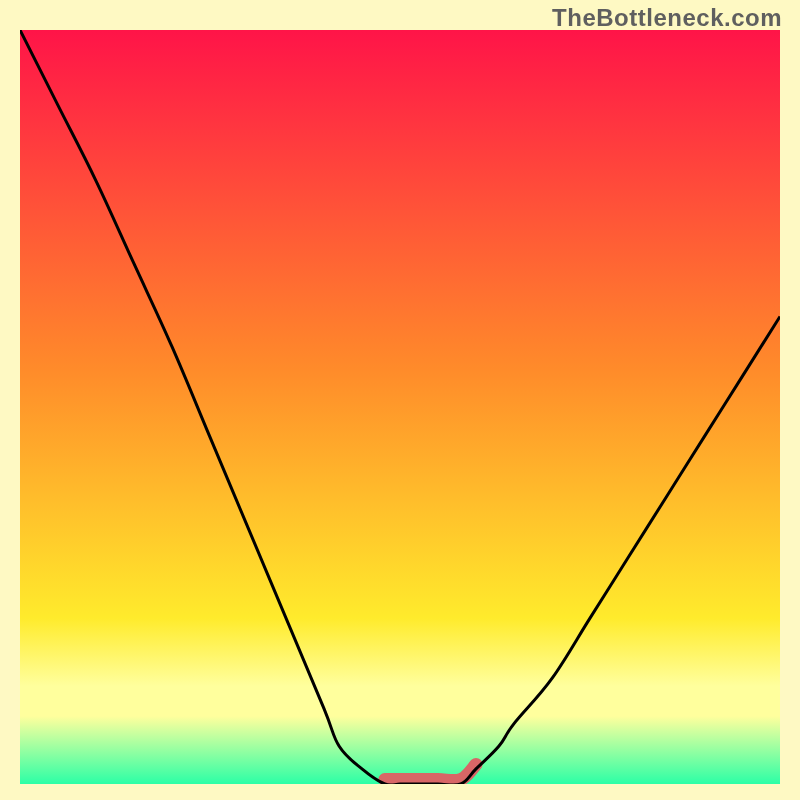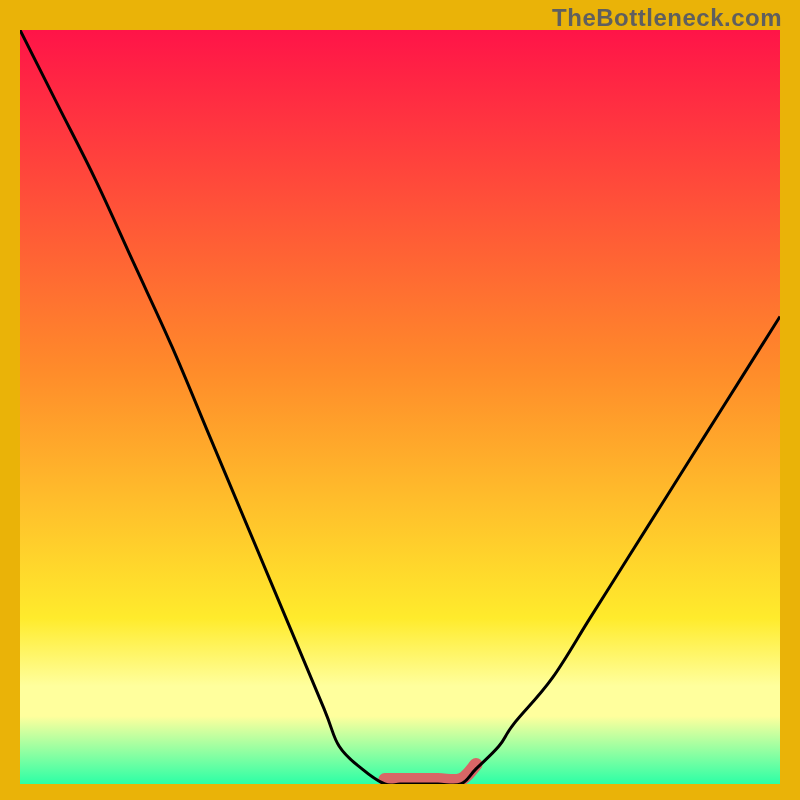--- a/index.html
+++ b/index.html
@@ -8,21 +8,21 @@
     width: 800px;
     height: 800px;
     background: #000000;
     overflow: hidden;
     font-family: Arial, Helvetica, sans-serif;
   }
   .outer {
     position: relative;
     width: 800px;
     height: 800px;
-    background: #eab308;
+    background: #fef9c3;
   }
   .watermark {
     position: absolute;
     top: 4px;
     right: 18px;
     color: #5f5f5f;
     font-size: 24px;
     font-weight: 700;
     letter-spacing: 0.5px;
     z-index: 10;

